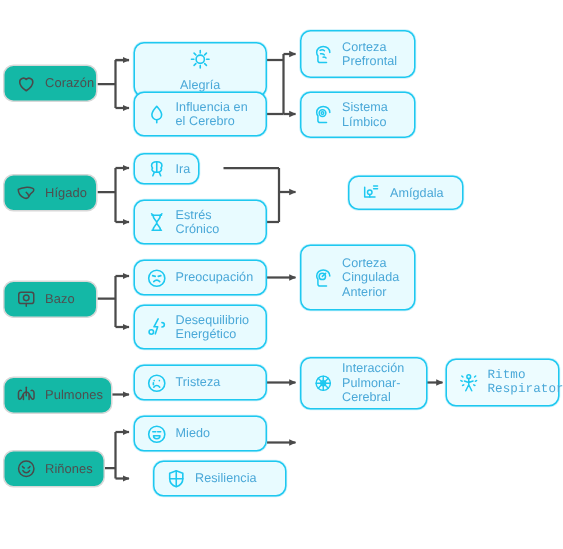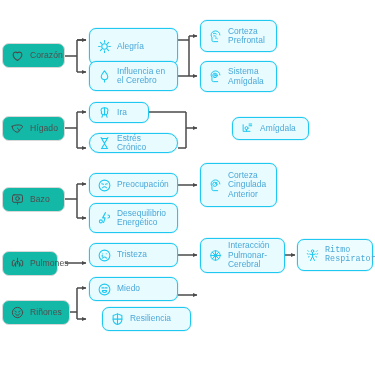--- a/index.html
+++ b/index.html
@@ -125,65 +125,65 @@
 
   <div class="node organ" style="left:2px;top:187px;width:63px;height:25px;">
     <svg class="ico" viewBox="0 0 24 24" fill="none" stroke="#4a4a4a" stroke-width="1.6" stroke-linecap="round" stroke-linejoin="round">
       <rect x="4" y="4.5" width="16" height="12" rx="2.5"></rect>
       <circle cx="12" cy="10.5" r="3"></circle>
       <path d="M12 16.5v3"></path>
     </svg>
     <span class="lbl">Bazo</span>
   </div>
 
-  <div class="node organ" style="left:2px;top:251px;width:56px;height:25px;">
+  <div class="node organ" style="left:2px;top:251px;width:73px;height:25px;">
     <svg class="ico" viewBox="0 0 24 24" fill="none" stroke="#4a4a4a" stroke-width="1.6" stroke-linecap="round" stroke-linejoin="round">
       <path d="M12 3.5v9"></path>
       <path d="M12 8.5c-1.8 0-2.8 1-3.3 2.4-.6 1.7-1.2 3.3-2.4 4.6-1.2 1.3-2.6.6-2.6-1.1V9.6c0-2 1.6-3.4 3.1-2.6"></path>
       <path d="M12 8.5c1.8 0 2.8 1 3.3 2.4.6 1.7 1.2 3.3 2.4 4.6 1.2 1.3 2.6.6 2.6-1.1V9.6c0-2-1.6-3.4-3.1-2.6"></path>
       <path d="M9 11.5v5M15 11.5v5"></path>
     </svg>
     <span class="lbl">Pulmones</span>
   </div>
 
   <div class="node organ" style="left:2px;top:300px;width:68px;height:25px;">
     <svg class="ico" viewBox="0 0 24 24" fill="none" stroke="#4a4a4a" stroke-width="1.6" stroke-linecap="round" stroke-linejoin="round">
       <circle cx="12" cy="12" r="8.2"></circle>
       <path d="M8 9.5c.6 1.3 1.2 1.8 2 1.8M16 9.5c-.6 1.3-1.2 1.8-2 1.8"></path>
       <path d="M8.4 14c1 1.6 2.2 2.3 3.6 2.3s2.6-.7 3.6-2.3"></path>
     </svg>
     <span class="lbl">Riñones</span>
   </div>
 
-  <div class="node cyan" style="left:89px;top:28px;width:89px;height:37px;">
+  <div class="node cyan" style="left:89px;top:28px;width:89px;height:37px;flex-direction:column;">
     <svg class="ico" viewBox="0 0 24 24" fill="none" stroke="#1ec8f0" stroke-width="1.7" stroke-linecap="round" stroke-linejoin="round">
       <circle cx="12" cy="12" r="4.4"></circle>
       <path d="M12 2.6v2.6M12 18.8v2.6M2.6 12h2.6M18.8 12h2.6M5.4 5.4l1.9 1.9M16.7 16.7l1.9 1.9M18.6 5.4l-1.9 1.9M7.3 16.7l-1.9 1.9"></path>
     </svg>
     <span class="lbl">Alegría</span>
   </div>
 
   <div class="node cyan" style="left:89px;top:61px;width:89px;height:30px;">
     <svg class="ico" viewBox="0 0 24 24" fill="none" stroke="#1ec8f0" stroke-width="1.7" stroke-linecap="round" stroke-linejoin="round">
       <path d="M12 3c2.5 3.2 5.2 5.4 5.2 9.1A5.2 5.2 0 0 1 12 17.3a5.2 5.2 0 0 1-5.2-5.2C6.8 8.4 9.5 6.2 12 3z"></path>
       <path d="M12 17.3v3.3"></path>
     </svg>
     <span class="lbl">Influencia en
 el Cerebro</span>
   </div>
 
-  <div class="node cyan" style="left:89px;top:102px;width:60px;height:21px;">
+  <div class="node cyan" style="left:89px;top:102px;width:44px;height:21px;">
     <svg class="ico" viewBox="0 0 24 24" fill="none" stroke="#1ec8f0" stroke-width="1.7" stroke-linecap="round" stroke-linejoin="round">
       <path d="M6.5 8.5c0-2.4 2.4-4 5.5-4s5.5 1.6 5.5 4c0 1-.4 1.9-1 2.6.6.8.8 1.7.4 2.5-.6 1.4-2.6 2.2-4.9 2.2s-4.3-.8-4.9-2.2c-.4-.8-.2-1.7.4-2.5-.6-.7-1-1.6-1-2.6z"></path>
       <path d="M12 4.5v11M9.2 16.2l-1.4 3.3M14.8 16.2l1.4 3.3"></path>
     </svg>
     <span class="lbl">Ira</span>
   </div>
 
-  <div class="node cyan" style="left:89px;top:133px;width:89px;height:20px;border-radius:10px;">
+  <div class="node cyan" style="left:89px;top:133px;width:89px;height:30px;">
     <svg class="ico" viewBox="0 0 24 24" fill="none" stroke="#1ec8f0" stroke-width="1.7" stroke-linecap="round" stroke-linejoin="round">
       <path d="M7 4h10M7 20h10"></path>
       <path d="M8 4c0 4 4 5.5 4 8s-4 4-4 8M16 4c0 4-4 5.5-4 8s4 4 4 8"></path>
       <path d="M6.5 2.4 8.6 4.6M17.5 2.4 15.4 4.6"></path>
     </svg>
     <span class="lbl">Estrés
 Crónico</span>
   </div>
 
   <div class="node cyan" style="left:89px;top:173px;width:89px;height:24px;">
@@ -241,21 +241,21 @@
 Prefrontal</span>
   </div>
 
   <div class="node cyan" style="left:200px;top:61px;width:77px;height:31px;">
     <svg class="ico" viewBox="0 0 24 24" fill="none" stroke="#1ec8f0" stroke-width="1.6" stroke-linecap="round" stroke-linejoin="round">
       <path d="M19 9.5c0-3.6-3.1-6.4-7-6.4S5 5.9 5 9.5c0 1.6.5 2.6 1.3 3.6V18c0 1.3.9 2.2 2.2 2.2h7"></path>
       <circle cx="11.2" cy="10.2" r="3.6"></circle>
       <circle cx="11.2" cy="10.2" r="1.4"></circle>
     </svg>
     <span class="lbl">Sistema
-Amígdala</span>
+Límbico</span>
   </div>
 
   <div class="node cyan" style="left:200px;top:117px;width:77px;height:23px;margin-left:32px;">
     <svg class="ico" viewBox="0 0 24 24" fill="none" stroke="#1ec8f0" stroke-width="1.6" stroke-linecap="round" stroke-linejoin="round">
       <path d="M5 6v10.5h11"></path>
       <path d="M14.5 4.8h4.2M14.5 7.6h4.2"></path>
       <circle cx="10.4" cy="11.4" r="2.4"></circle>
       <path d="M10.4 13.8v2.7"></path>
     </svg>
     <span class="lbl">Amígdala</span>

